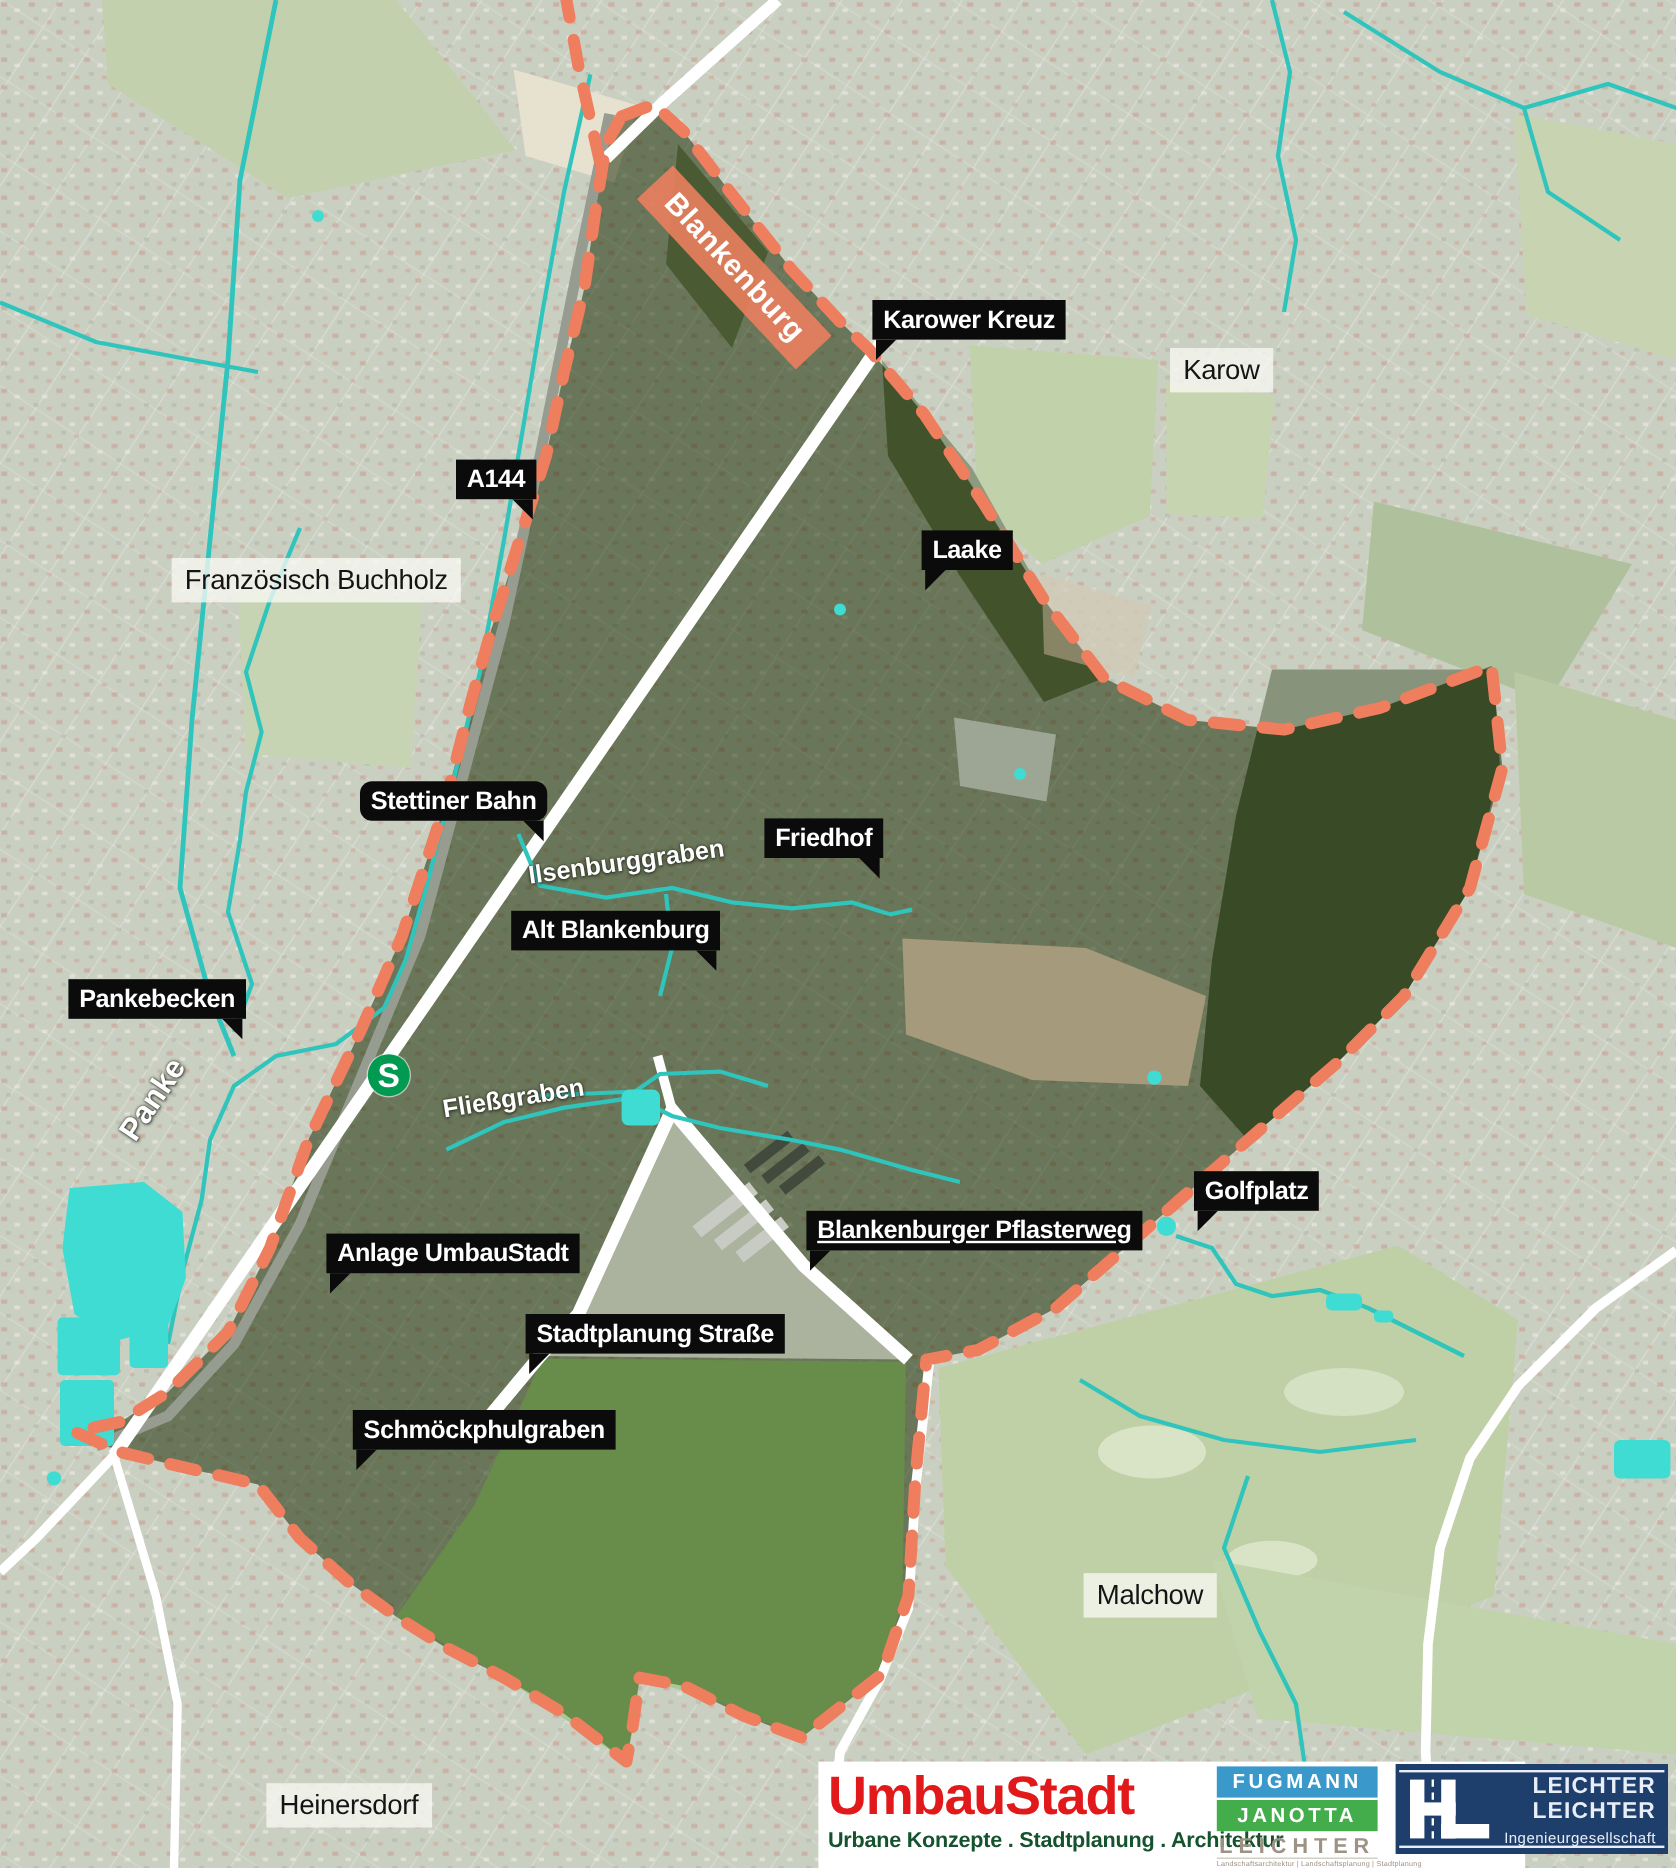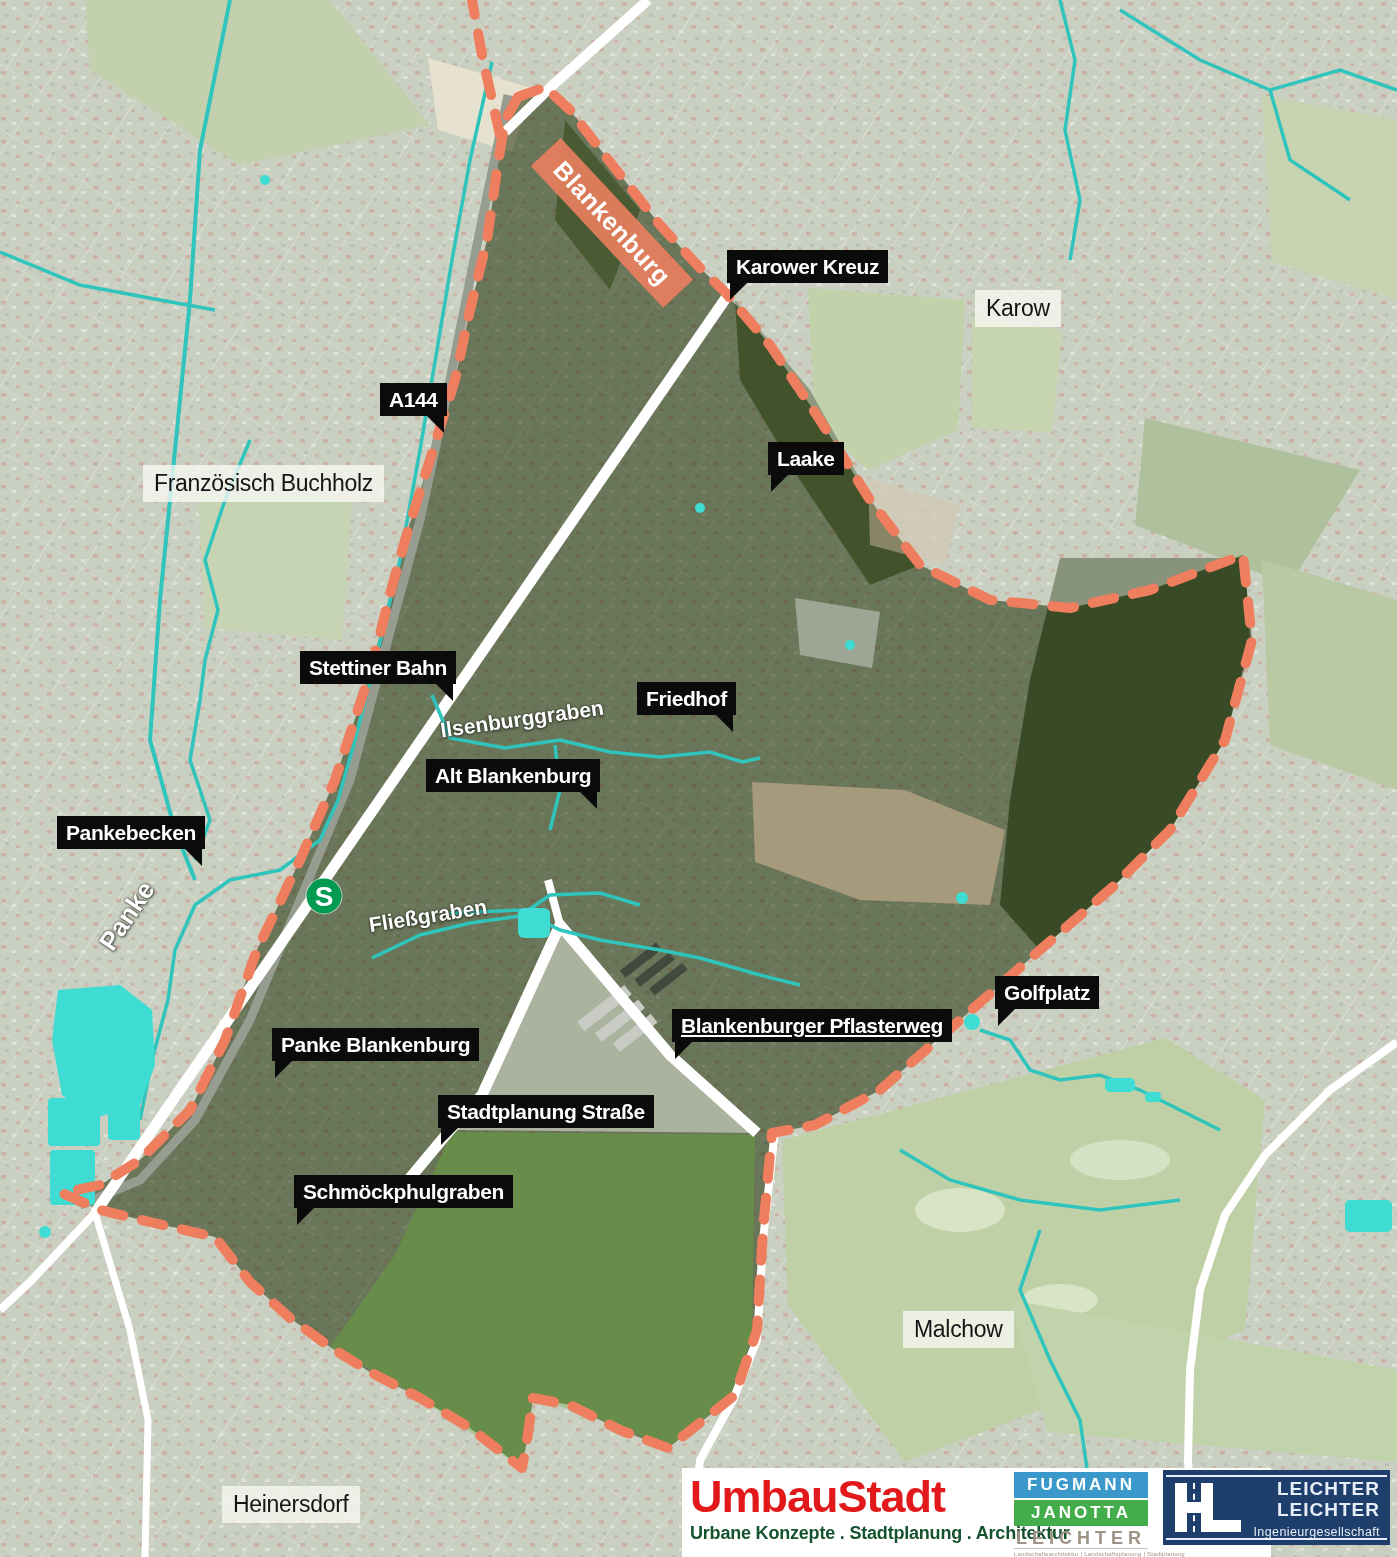--- a/index.html
+++ b/index.html
@@ -228,27 +228,27 @@
          100,1185 140,1160 190,1110 225,1040 257,950 300,860 335,780 370,673
          393,583 410,523 433,450 455,380 470,310 487,240 497,170 505,120 Z"></path>
       <path d="M500,135 L482,55 472,0"></path>
     </g>
   </svg>
 
   <div id="label-layer">
       <div class="callout" style="left: 727px; top: 250px;"><span>Karower Kreuz</span><span class="tail bl"></span></div>
       <div class="callout" style="left: 380px; top: 383px;"><span>A144</span><span class="tail br"></span></div>
       <div class="callout" style="left: 768px; top: 442px;"><span>Laake</span><span class="tail bl"></span></div>
-      <div class="callout" style="left: 300px; top: 651px;"><span>Stettiner Bahn</span><span class="tail br"></span></div>
+      <div class="callout" style="left: 300px; top: 651px; border-radius: 10px;"><span>Stettiner Bahn</span><span class="tail br"></span></div>
       <div class="callout" style="left: 637px; top: 682px;"><span>Friedhof</span><span class="tail br"></span></div>
       <div class="callout" style="left: 426px; top: 759px;"><span>Alt Blankenburg</span><span class="tail br"></span></div>
       <div class="callout" style="left: 57px; top: 816px;"><span>Pankebecken</span><span class="tail br"></span></div>
       <div class="callout" style="left: 995px; top: 976px;"><span>Golfplatz</span><span class="tail bl"></span></div>
       <div class="callout" style="left: 672px; top: 1009px; text-decoration: underline;"><span>Blankenburger Pflasterweg</span><span class="tail bl"></span></div>
-      <div class="callout" style="left: 272px; top: 1028px;"><span>Panke Blankenburg</span><span class="tail bl"></span></div>
+      <div class="callout" style="left: 272px; top: 1028px;"><span>Anlage UmbauStadt</span><span class="tail bl"></span></div>
       <div class="callout" style="left: 438px; top: 1095px;"><span>Stadtplanung Straße</span><span class="tail bl"></span></div>
       <div class="callout" style="left: 294px; top: 1175px;"><span>Schmöckphulgraben</span><span class="tail bl"></span></div>
       <div class="area" style="left: 975px; top: 290px;">Karow</div>
       <div class="area" style="left: 143px; top: 465px;">Französisch Buchholz</div>
       <div class="area" style="left: 903px; top: 1311px;">Malchow</div>
       <div class="area" style="left: 222px; top: 1486px;">Heinersdorf</div>
       <div class="water" style="left: 522px; top: 719px; font-size: 21px; --r: -8deg;">Ilsenburggraben</div>
       <div class="water" style="left: 428px; top: 916px; font-size: 21px; --r: -9deg;">Fließgraben</div>
       <div class="water" style="left: 127px; top: 916px; font-size: 26px; --r: -56deg;">Panke</div>
       <div class="hl-label" style="left: 612px; top: 223px; --r: 47deg; background: rgba(238, 127, 94, 0.88);">Blankenburg</div>

